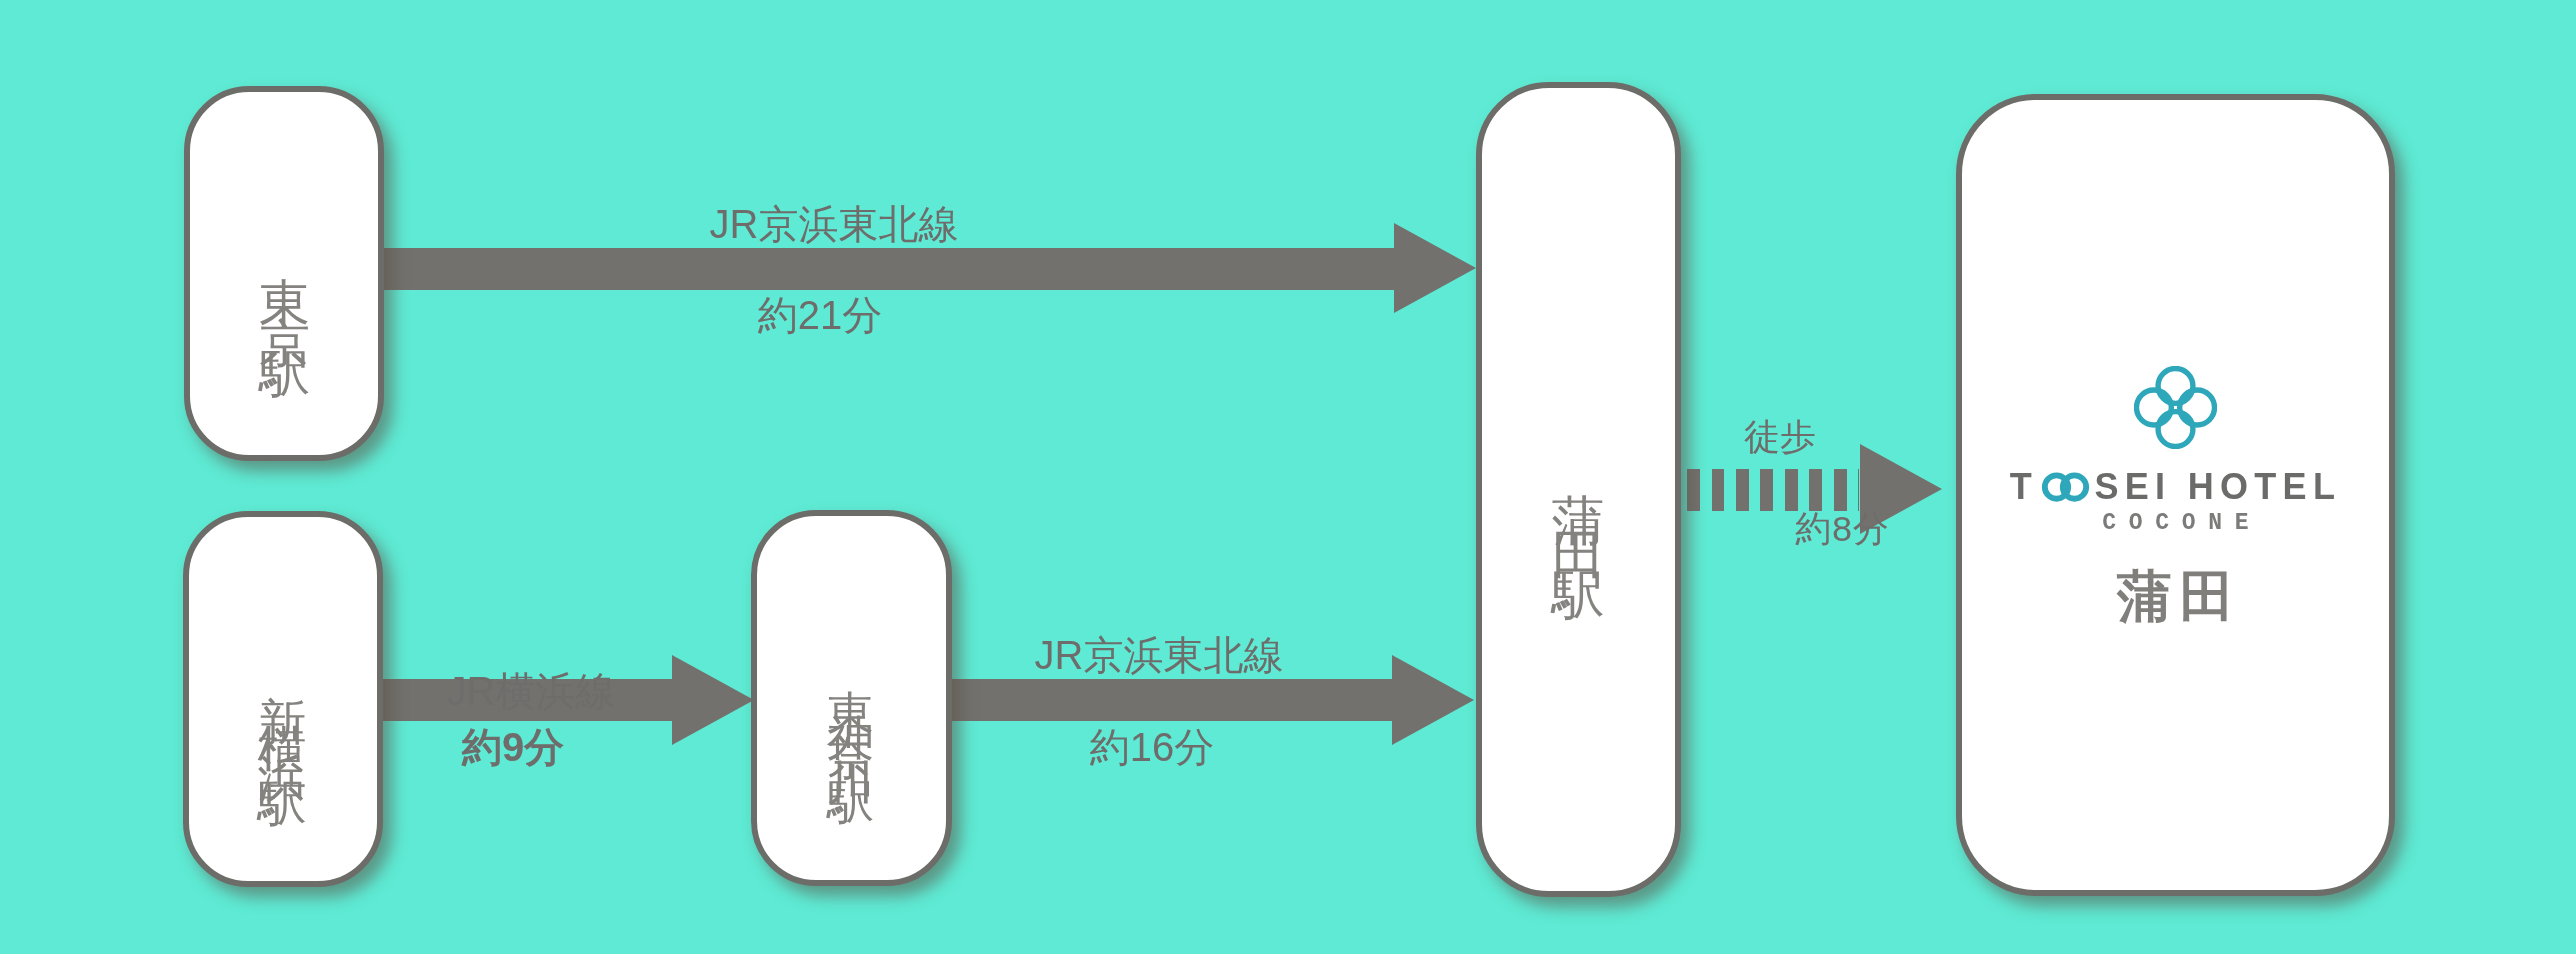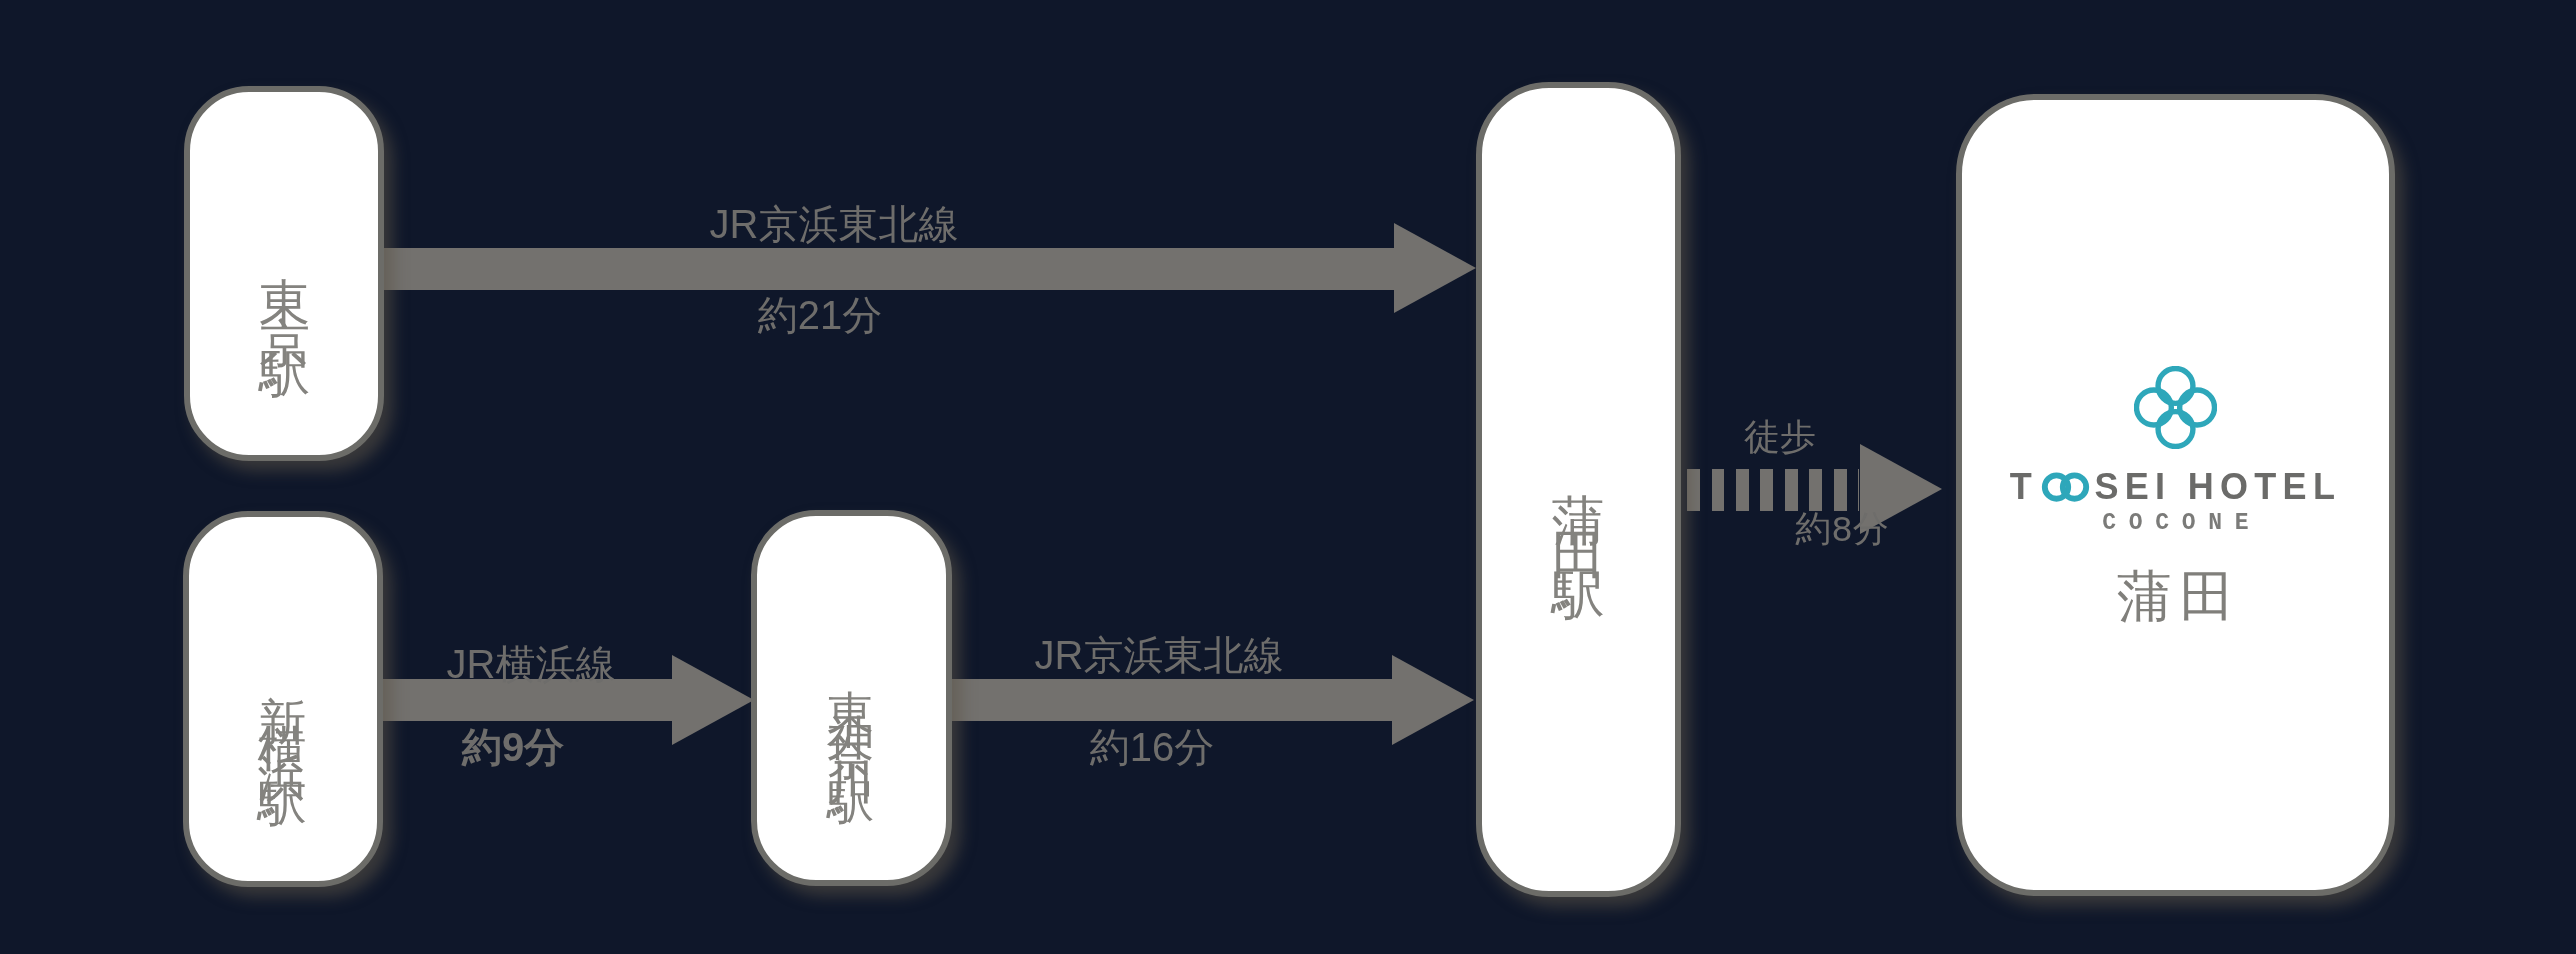--- a/index.html
+++ b/index.html
@@ -1,19 +1,19 @@
 <!DOCTYPE html>
 <html style="font-size:14.5px"><head>
 <meta charset="utf-8">
 <style>
   * { margin:0; padding:0; box-sizing:border-box; }
   html,body { width:2576px; height:954px; }
   body { font-family:"Liberation Sans", sans-serif; }
 
-  .canvas { position:relative; width:2576px; height:954px; background:#0f172a; overflow:hidden; }
+  .canvas { position:relative; width:2576px; height:954px; background:#5eead4; overflow:hidden; }
 
   
   .station-box {
     position:absolute; background:#ffffff;
     border:6.3px solid #6c6c68;
     box-shadow:8.2px 10px 14.5px rgba(91,83,71,0.55);
     display:flex; align-items:center; justify-content:center;
     z-index:3;
   }
   .vtext {
@@ -36,21 +36,21 @@
     box-shadow:8.2px 10px 14.5px rgba(91,83,71,0.55);
     display:flex; flex-direction:column; align-items:center; justify-content:center;
     z-index:3;
   }
   .hotel-logo { width:83px; height:83px; }
   .wordmark { display:flex; align-items:center; margin-top:20px; color:#6b6b69; }
   .wordmark .wm-text { font-size:36px; font-weight:bold; letter-spacing:6.3px; line-height:1; }
   .wordmark .wm-t { margin-right:1.8px; }
   .wm-oo { width:51px; height:36px; margin:0 3.6px 0 0; }
   .subbrand { margin-top:6.3px; font-size:23px; font-weight:bold; letter-spacing:12.7px; color:#7b7b79; text-indent:12.7px; line-height:1;font-family:Liberation Mono, monospace; }
-  .hotel-city { margin-top:34px; font-size:55px; letter-spacing:7.3px; color:#807f7b; line-height:1; text-indent:7.3px; }
+  .hotel-city { margin-top:34px; font-size:55px; letter-spacing:7.3px; color:#807f7b; line-height:1; text-indent:7.3px;font-weight:bold; }
 
   
   .shaft { position:absolute; background:#73716e; z-index:1; }
   .shaft-1 { left:381px;  top:248px; width:1016px; height:42px; }
   .shaft-2 { left:381px;  top:679px; width:294px;  height:42px; }
   .shaft-3 { left:951px; top:679px; width:444px;  height:42px; }
   .arrow-head {
     position:absolute; width:0; height:0; z-index:2;
     border-top:45px solid transparent; border-bottom:45px solid transparent;
     border-left:82px solid #73716e;
@@ -65,21 +65,21 @@
   }
 
   
   .arrow-label {
     position:absolute; transform:translateX(-50%);
     color:#6e6d6b; font-size:40px; line-height:1; white-space:nowrap; z-index:2;
   }
   .walk-label { font-size:36px;font-family:Liberation Mono, monospace; }
   .lbl-r0-line { left:834px;  top:204px; }
   .lbl-r0-dur  { left:820px;  top:295px; }
-  .lbl-r1-line { left:531px;  top:644px; }
+  .lbl-r1-line { left:531px;  top:671px; }
   .lbl-r1-dur  { left:513px;  top:727px;font-weight:bold; }
   .lbl-r2-line { left:1159px; top:635px; }
   .lbl-r2-dur  { left:1152px; top:727px; }
   .lbl-r3-line { left:1780px; top:422px; }
   .lbl-r3-dur  { left:1842px; top:514px; }
 </style>
 </head>
 <body>
 
 <div class="canvas">

